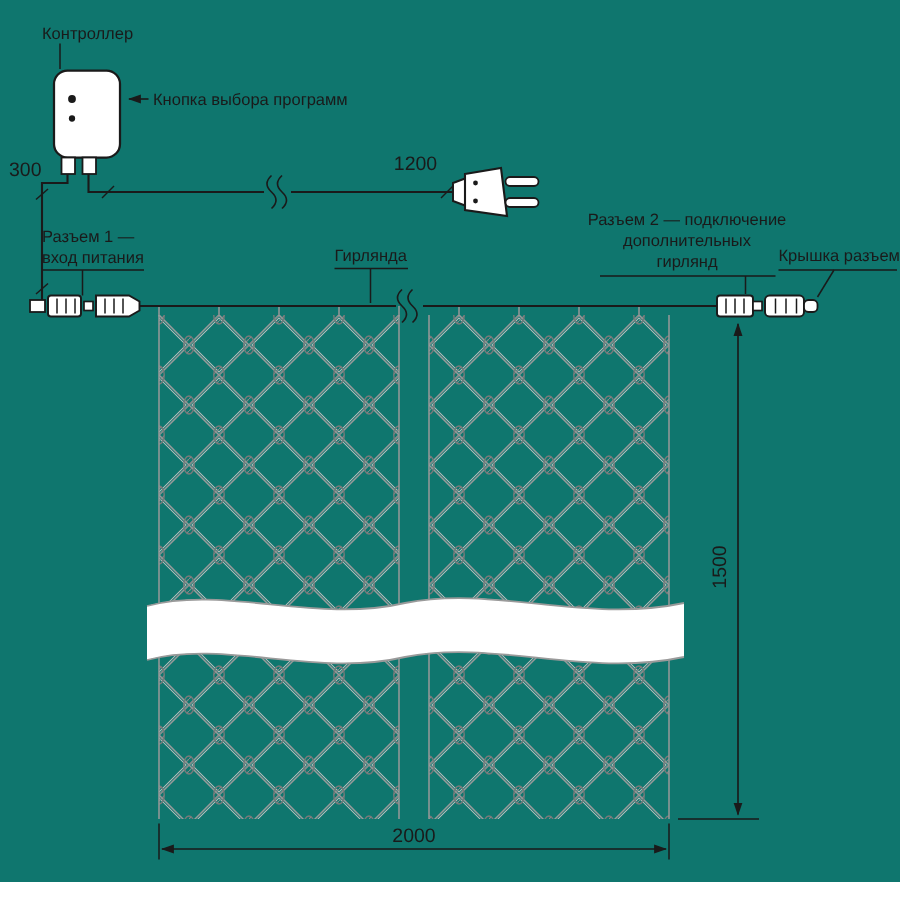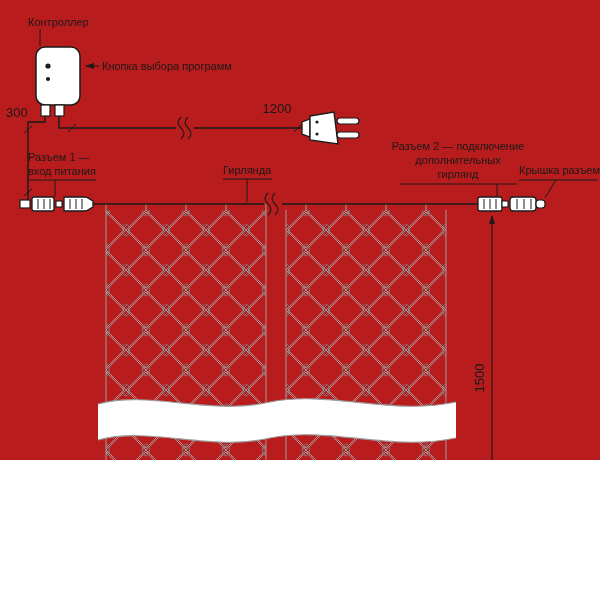--- a/index.html
+++ b/index.html
@@ -1,16 +1,16 @@
 <!DOCTYPE html>
 <html><head>
 <meta charset="utf-8">
 <style>
   html,body{margin:0;padding:0;background:#fff;}
-  .canvas{position:relative;width:600px;height:460px;background:#b91c1c;overflow:hidden;}
+  .canvas{position:relative;width:600px;height:588px;background:#0f766e;overflow:hidden;}
   svg{display:block;}
   text{font-family:"Liberation Sans","DejaVu Sans",sans-serif;fill:#1a1a1a;}
   .lbl{font-size:11px;}
   .dim{font-size:13px;}
 </style>
 </head>
 <body>
 
 <div class="canvas">
 <svg width="600" height="600" viewBox="0 0 600 600">

